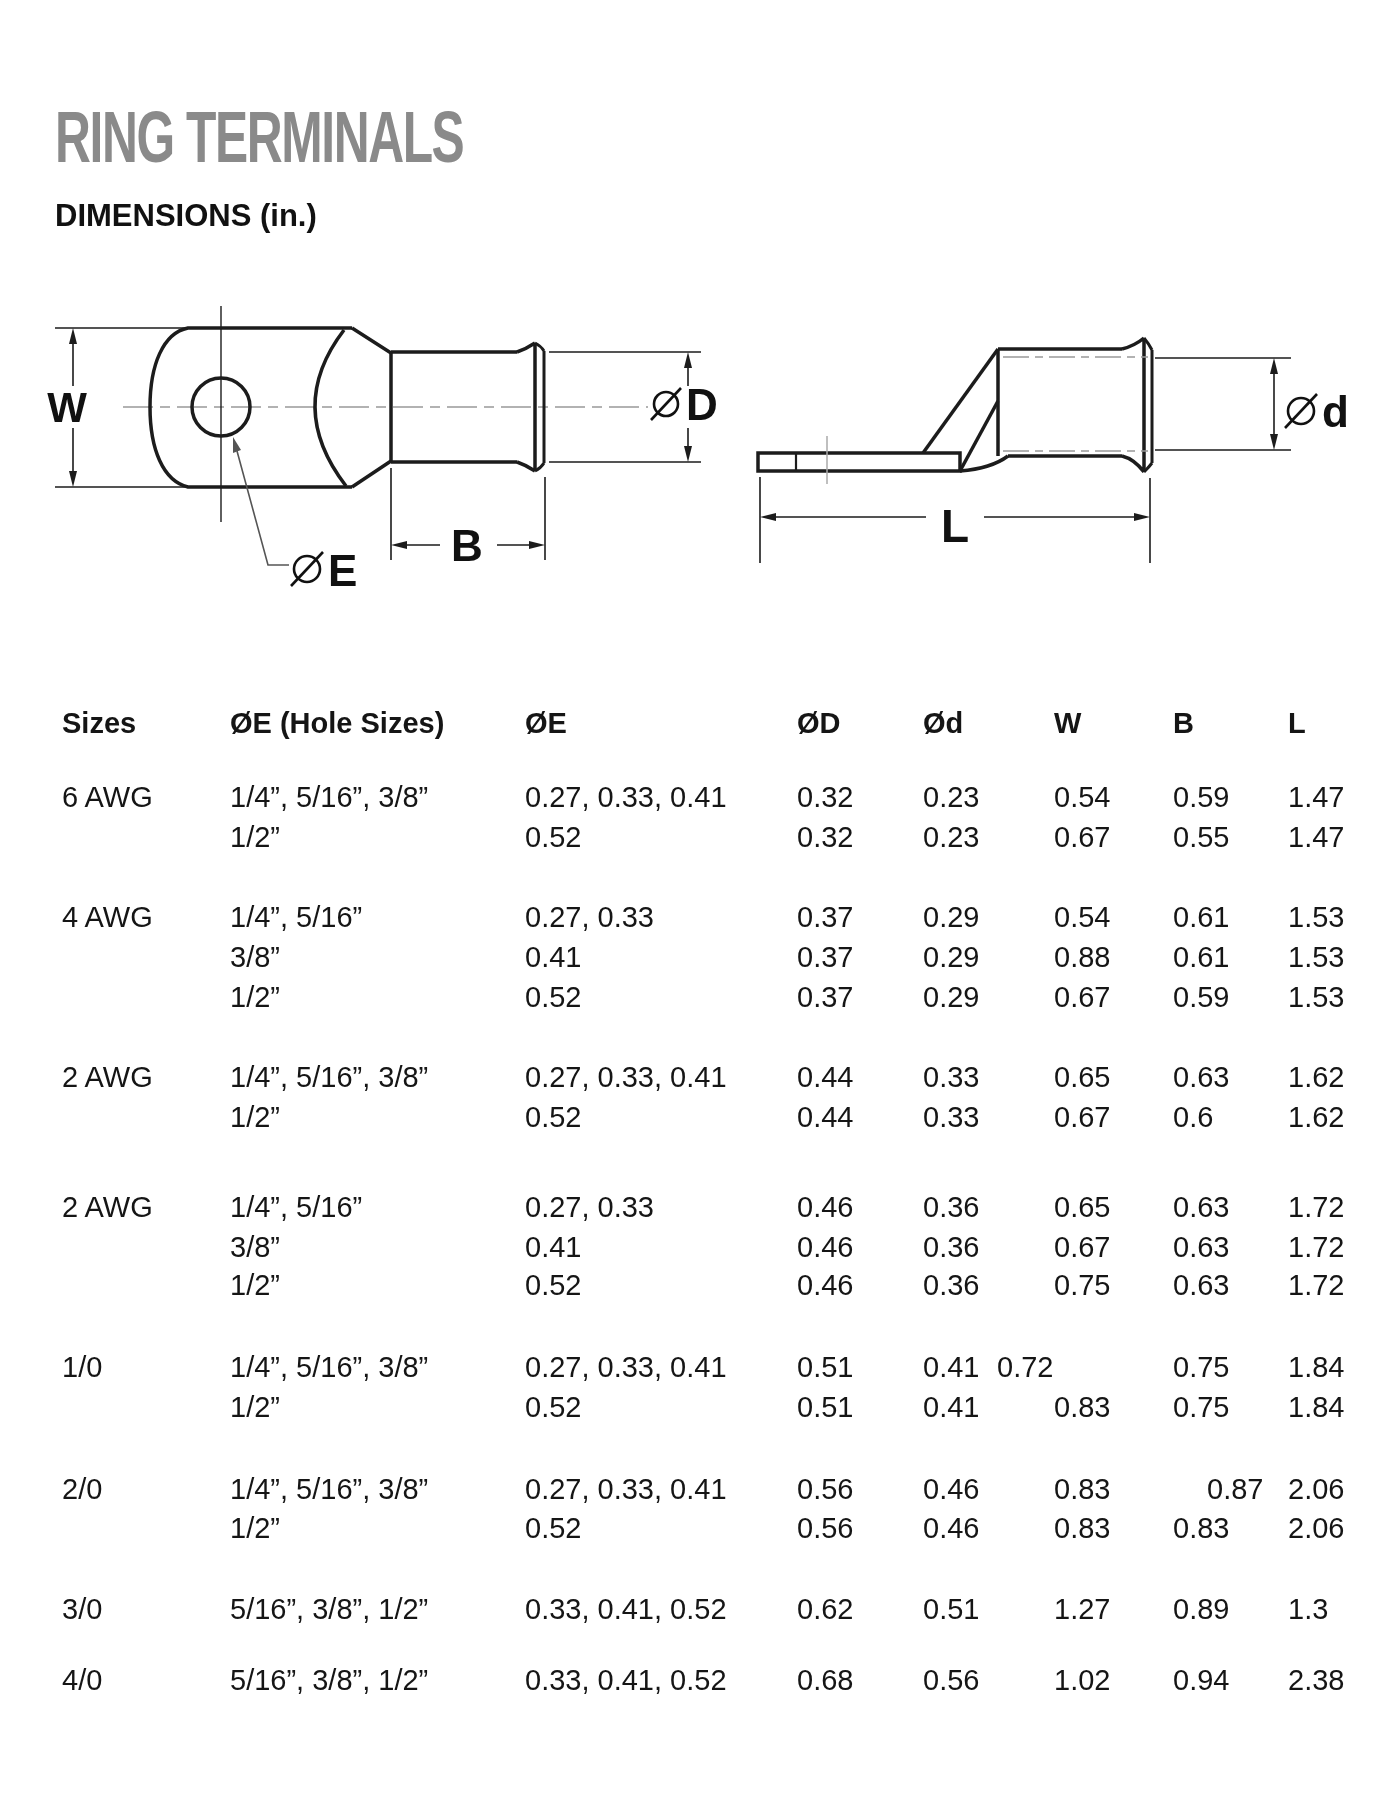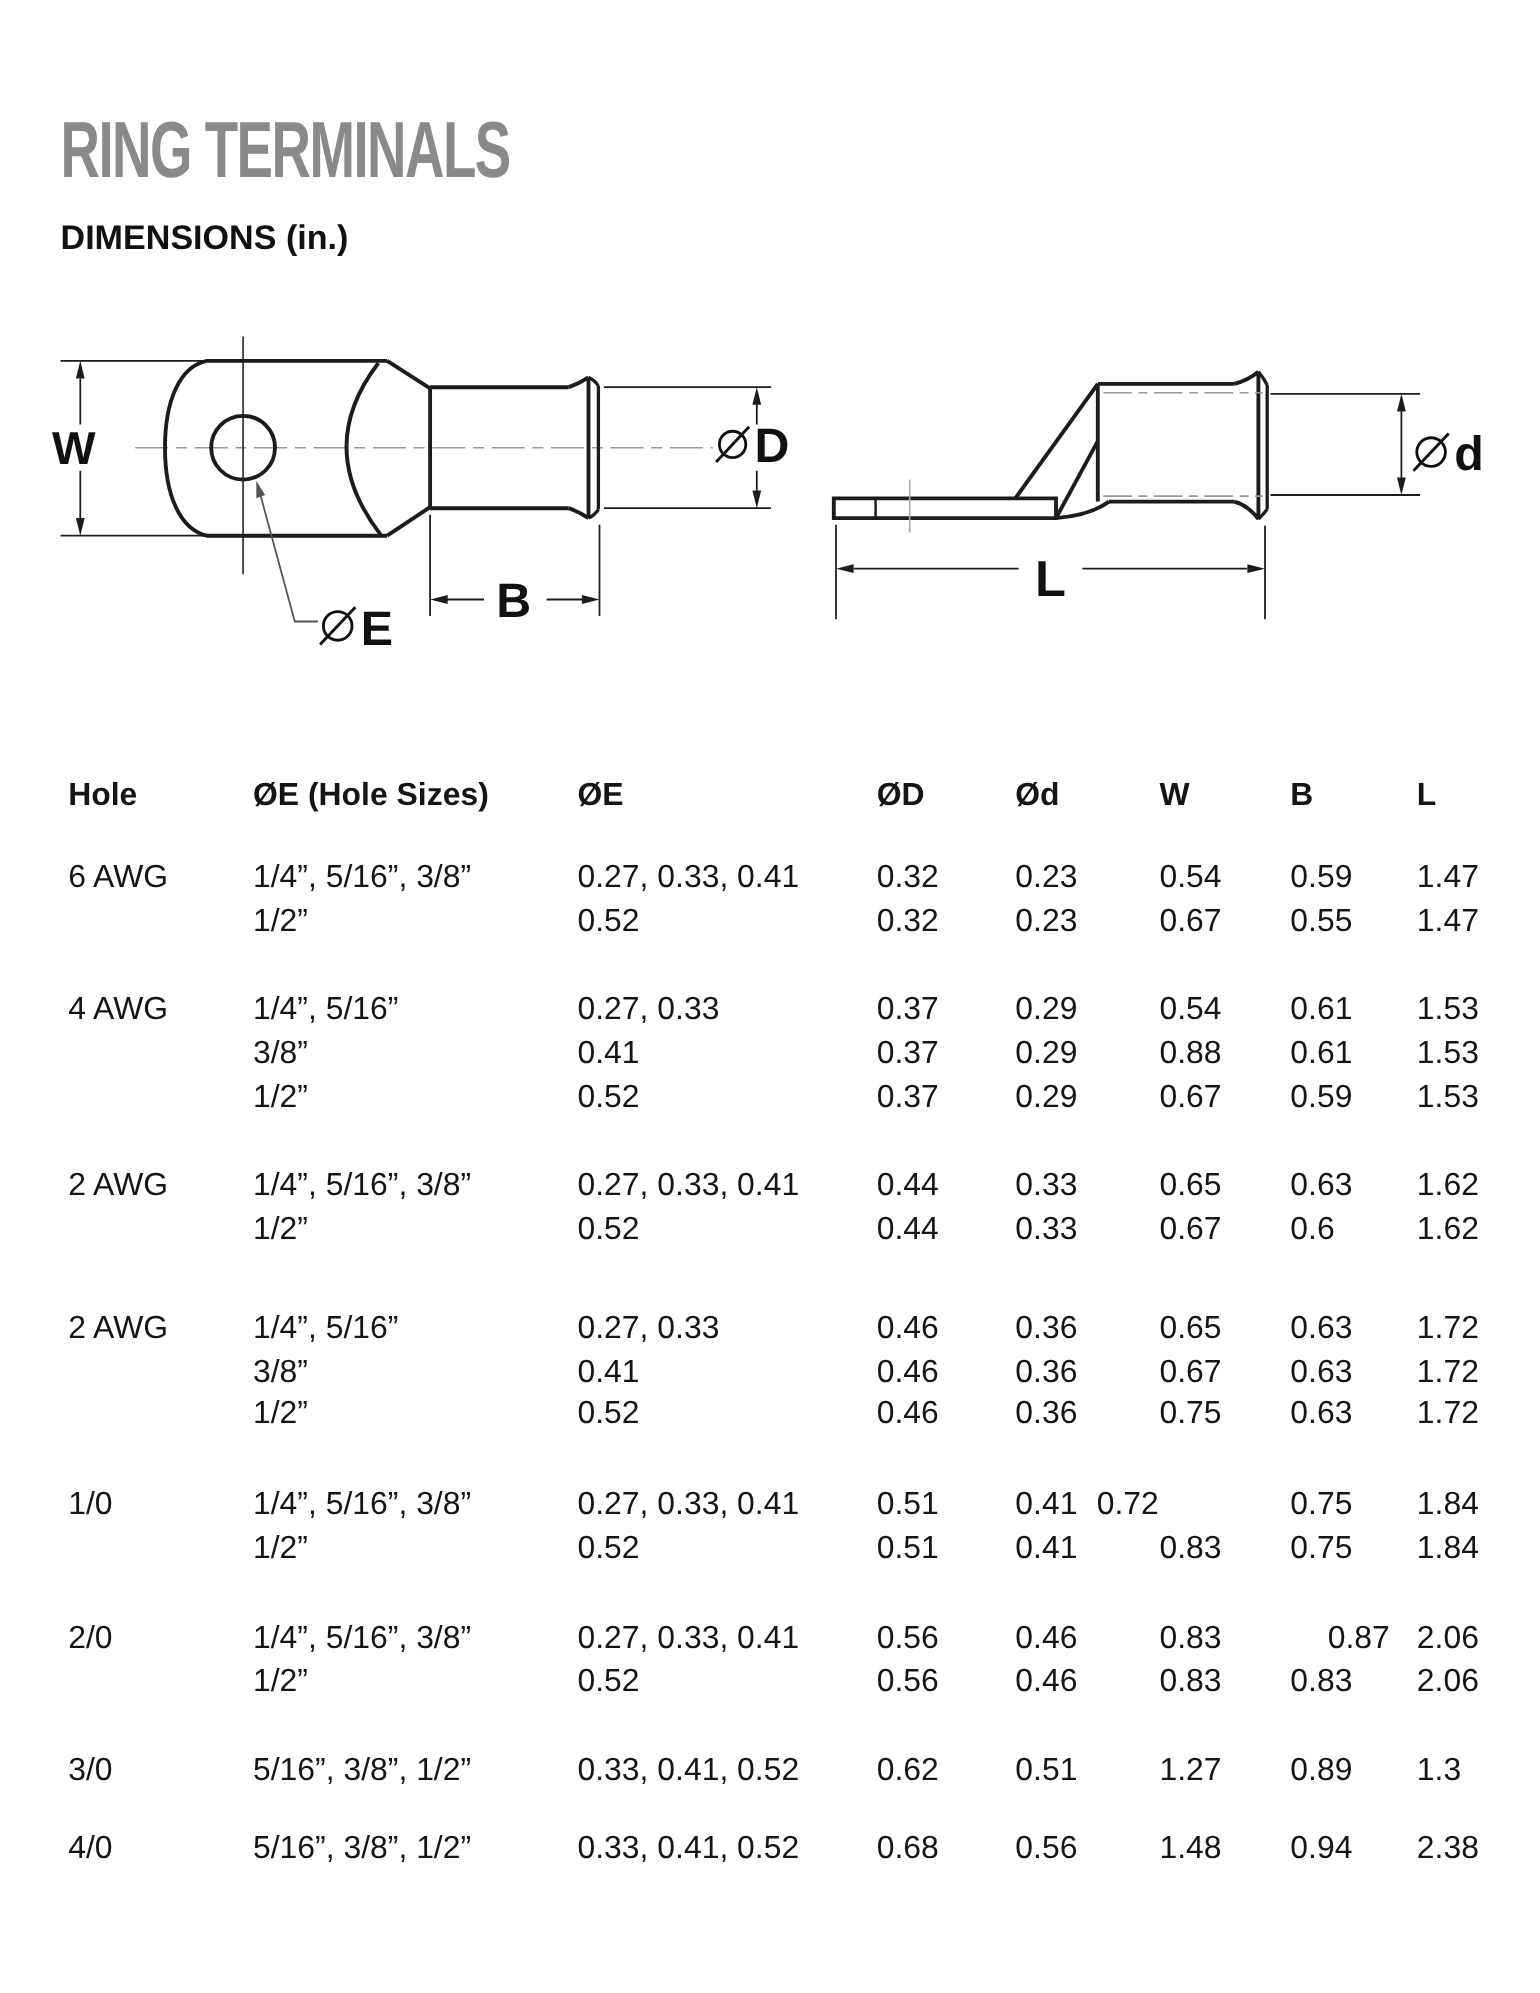--- a/index.html
+++ b/index.html
@@ -121,21 +121,21 @@
         <circle cx="1301" cy="411" r="13" stroke-width="2.6"></circle>
         <line x1="1285" y1="428" x2="1317" y2="394" stroke-width="2.6"></line>
       </g>
       <text class="dim-letter" x="1322" y="427" font-size="44">d</text>
       <text class="dim-letter" x="955" y="542" font-size="46" text-anchor="middle">L</text>
     </g>
   </svg>
 
   <div class="tbl">
     <div>
-      <span class="hdr-cell" style="left:62px">Hole</span>
+      <span class="hdr-cell" style="left:62px">Sizes</span>
       <span class="hdr-cell" style="left:230px">ØE (Hole Sizes)</span>
       <span class="hdr-cell" style="left:525px">ØE</span>
       <span class="hdr-cell" style="left:797px">ØD</span>
       <span class="hdr-cell" style="left:923px">Ød</span>
       <span class="hdr-cell" style="left:1054px">W</span>
       <span class="hdr-cell" style="left:1173px">B</span>
       <span class="hdr-cell" style="left:1288px">L</span>
     </div>
     <div id="rows-host">
     <div class="row" style="top: 781px;">
@@ -302,20 +302,20 @@
       <span class="cell" style="left:1173px">0.89</span>
       <span class="cell" style="left:1288px">1.3</span>
     </div>
 
     <div class="row" style="top: 1664px;">
       <span class="cell" style="left:62px">4/0</span>
       <span class="cell" style="left:230px">5/16”, 3/8”, 1/2”</span>
       <span class="cell" style="left:525px">0.33, 0.41, 0.52</span>
       <span class="cell" style="left:797px">0.68</span>
       <span class="cell" style="left:923px">0.56</span>
-      <span class="cell" style="left:1054px">1.48</span>
+      <span class="cell" style="left:1054px">1.02</span>
       <span class="cell" style="left:1173px">0.94</span>
       <span class="cell" style="left:1288px">2.38</span>
     </div>
   </div>
   </div>
 
 </div>
 
 </body></html>

